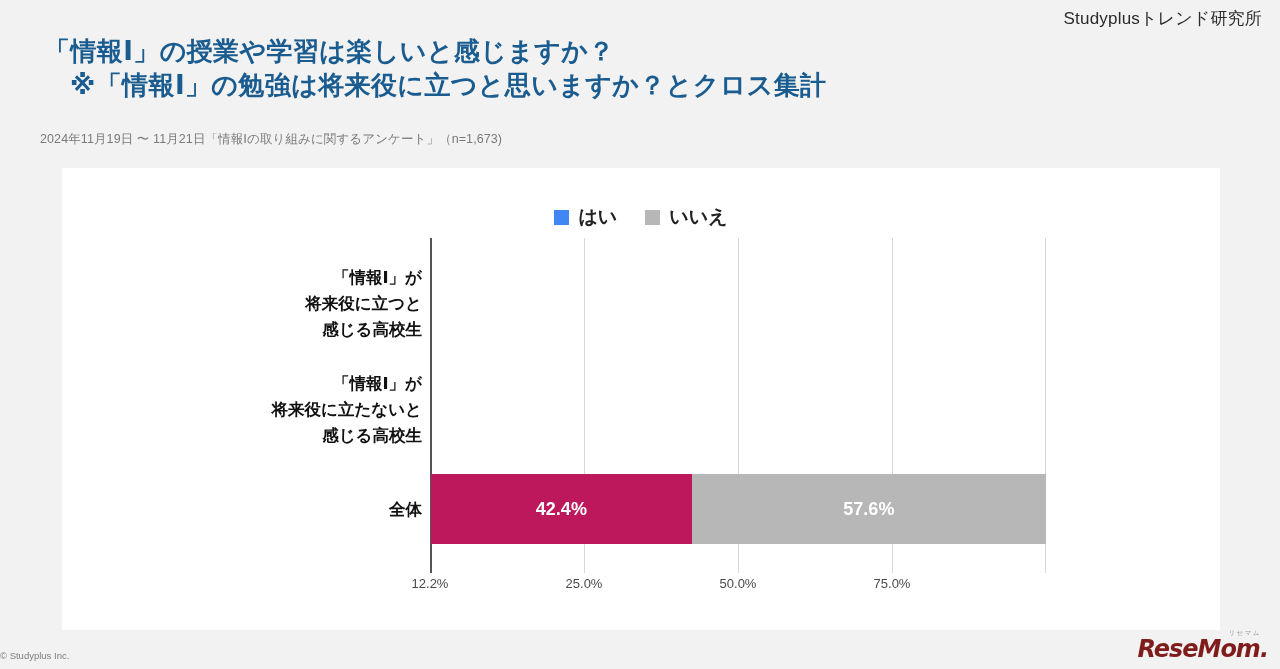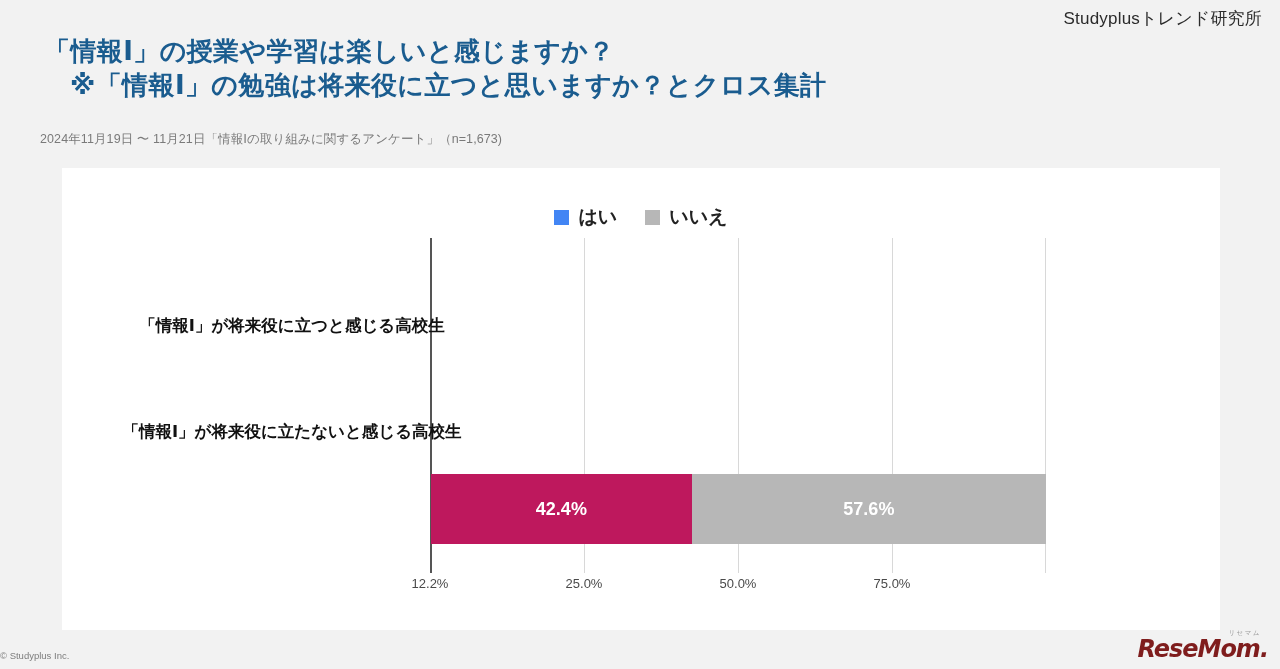--- a/index.html
+++ b/index.html
@@ -137,21 +137,21 @@
     width: 1158px;
     height: 70px;
   }
   .row-label-wrap {
     position: absolute;
     left: 100px;
     width: 260px;
     top: 0;
     height: 70px;
     display: flex;
-    flex-direction: row;
+    flex-direction: column;
     justify-content: center;
     align-items: flex-end;
     text-align: right;
     font-size: 16.5px;
     font-weight: bold;
     color: #111111;
     line-height: 26px;
   }
   .row-label-wrap span { white-space: nowrap; display: block; }
 
@@ -258,20 +258,23 @@
 
     <div class="row" style="top:206px">
       <div class="row-label-wrap">
         <span>「情報Ⅰ」が</span>
         <span>将来役に立たないと</span>
         <span>感じる高校生</span>
       </div>
     </div>
 
     <div class="row" style="top:306px">
+      <div class="row-label-wrap">
+        <span>全体</span>
+      </div>
       <div class="bars">
         <div class="seg" id="r2s0" style="width: 42.4%; background: #be185d;">42.4%</div>
         <div class="seg" id="r2s1" style="width: 57.6%; background: rgb(183, 183, 183);">57.6%</div>
       </div>
     </div>
 
   </div>
 </div>
 
 <div class="copyright">© Studyplus Inc.</div>

